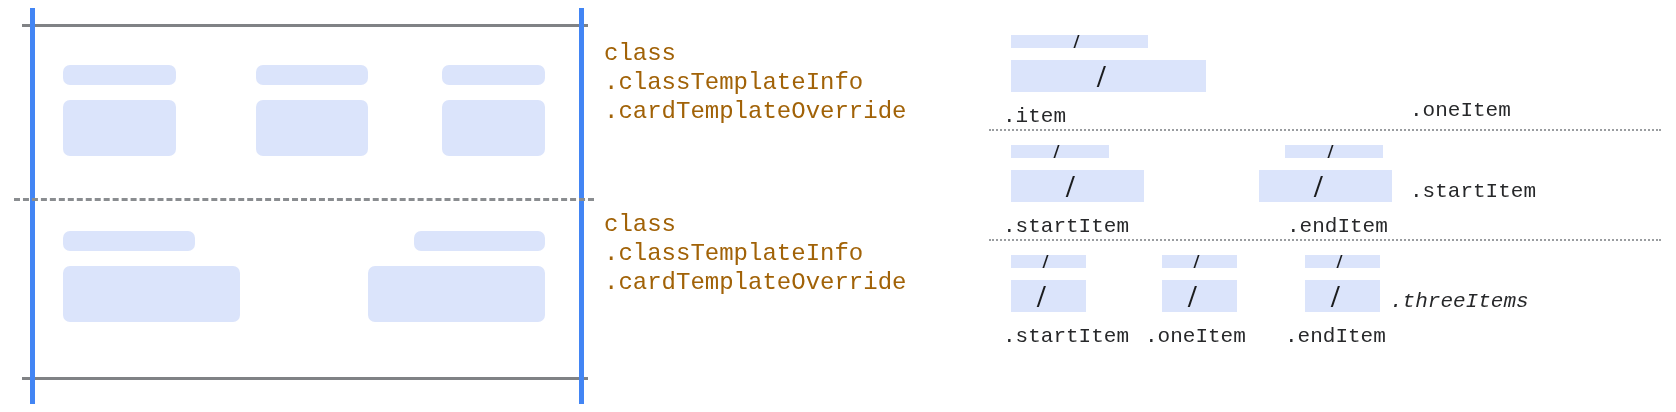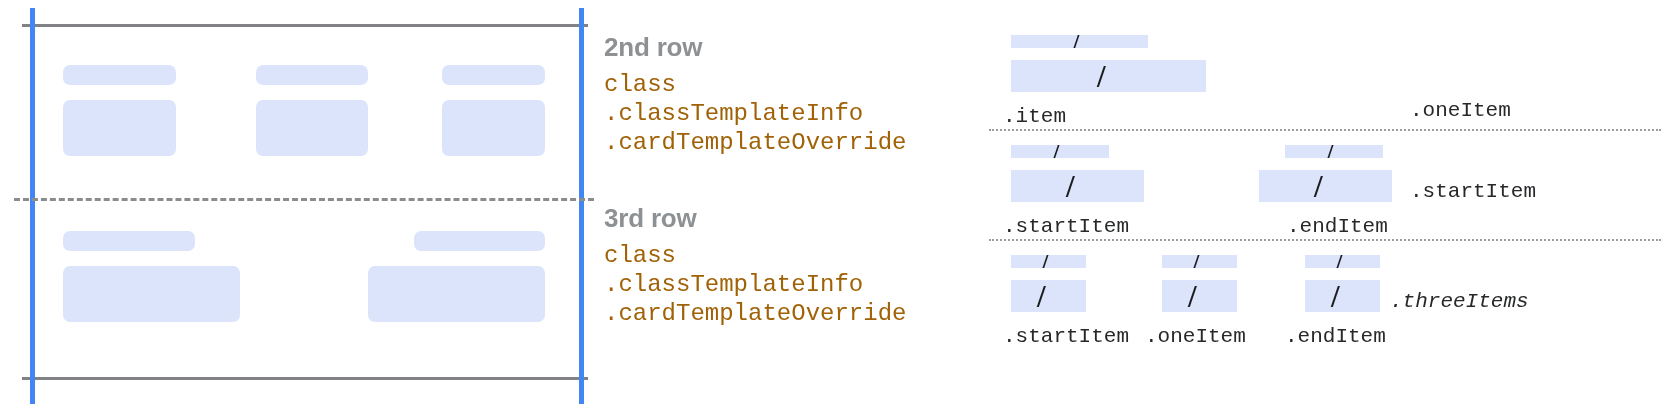--- a/index.html
+++ b/index.html
@@ -145,29 +145,27 @@
       <div class="ph" style="left:63px; top:266px; width:177px; height:56px;"></div>
 
       <div class="ph" style="left:414px; top:231px; width:131px; height:20px;"></div>
       <div class="ph" style="left:368px; top:266px; width:177px; height:56px;"></div>
     </div>
   </div>
 
   <div id="mid-col">
 
     <div class="abs" style="left:0px; top:32px;">
-      <div class="row-title">2nd row</div>
       <div style="height:7px"></div>
       <div class="mono-line">class</div>
       <div class="mono-line">.classTemplateInfo</div>
       <div class="mono-line">.cardTemplateOverride</div>
     </div>
 
     <div class="abs" style="left:0px; top:203px;">
-      <div class="row-title">3rd row</div>
       <div style="height:7px"></div>
       <div class="mono-line">class</div>
       <div class="mono-line">.classTemplateInfo</div>
       <div class="mono-line">.cardTemplateOverride</div>
     </div>
   </div>
 
   <div id="right-panel">
 
     <div class="dotted-sep" style="top:129px;"></div>

